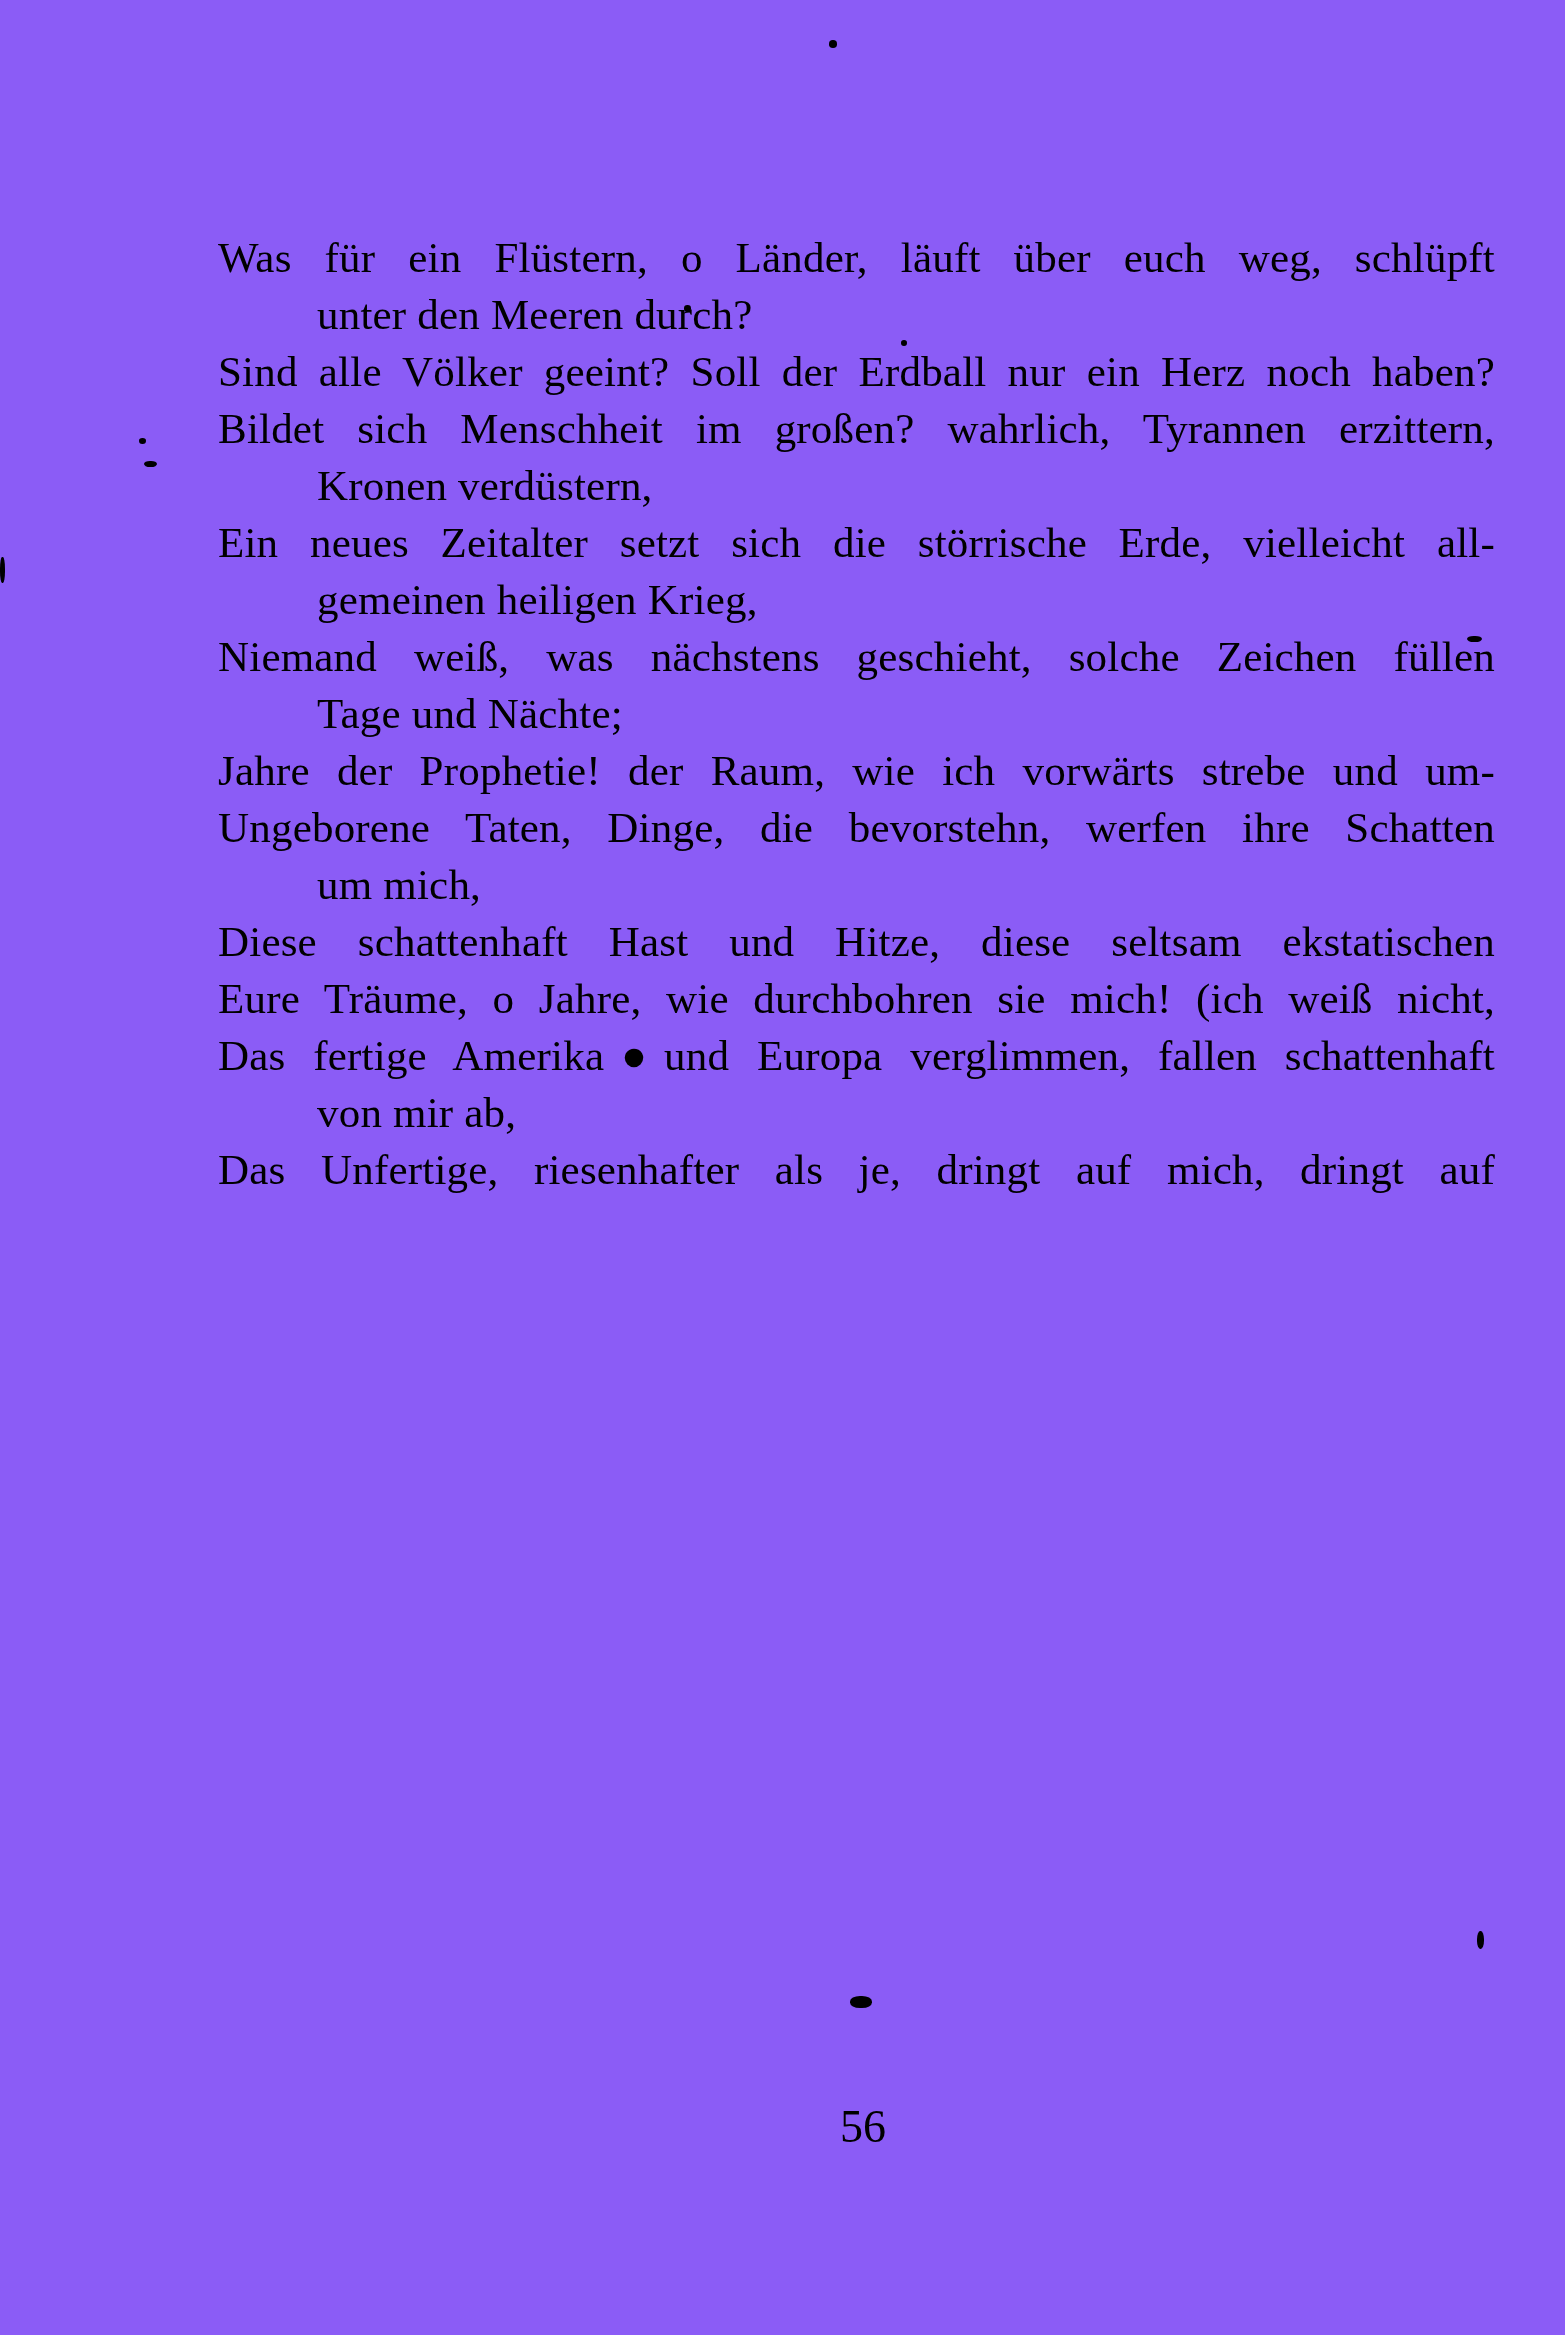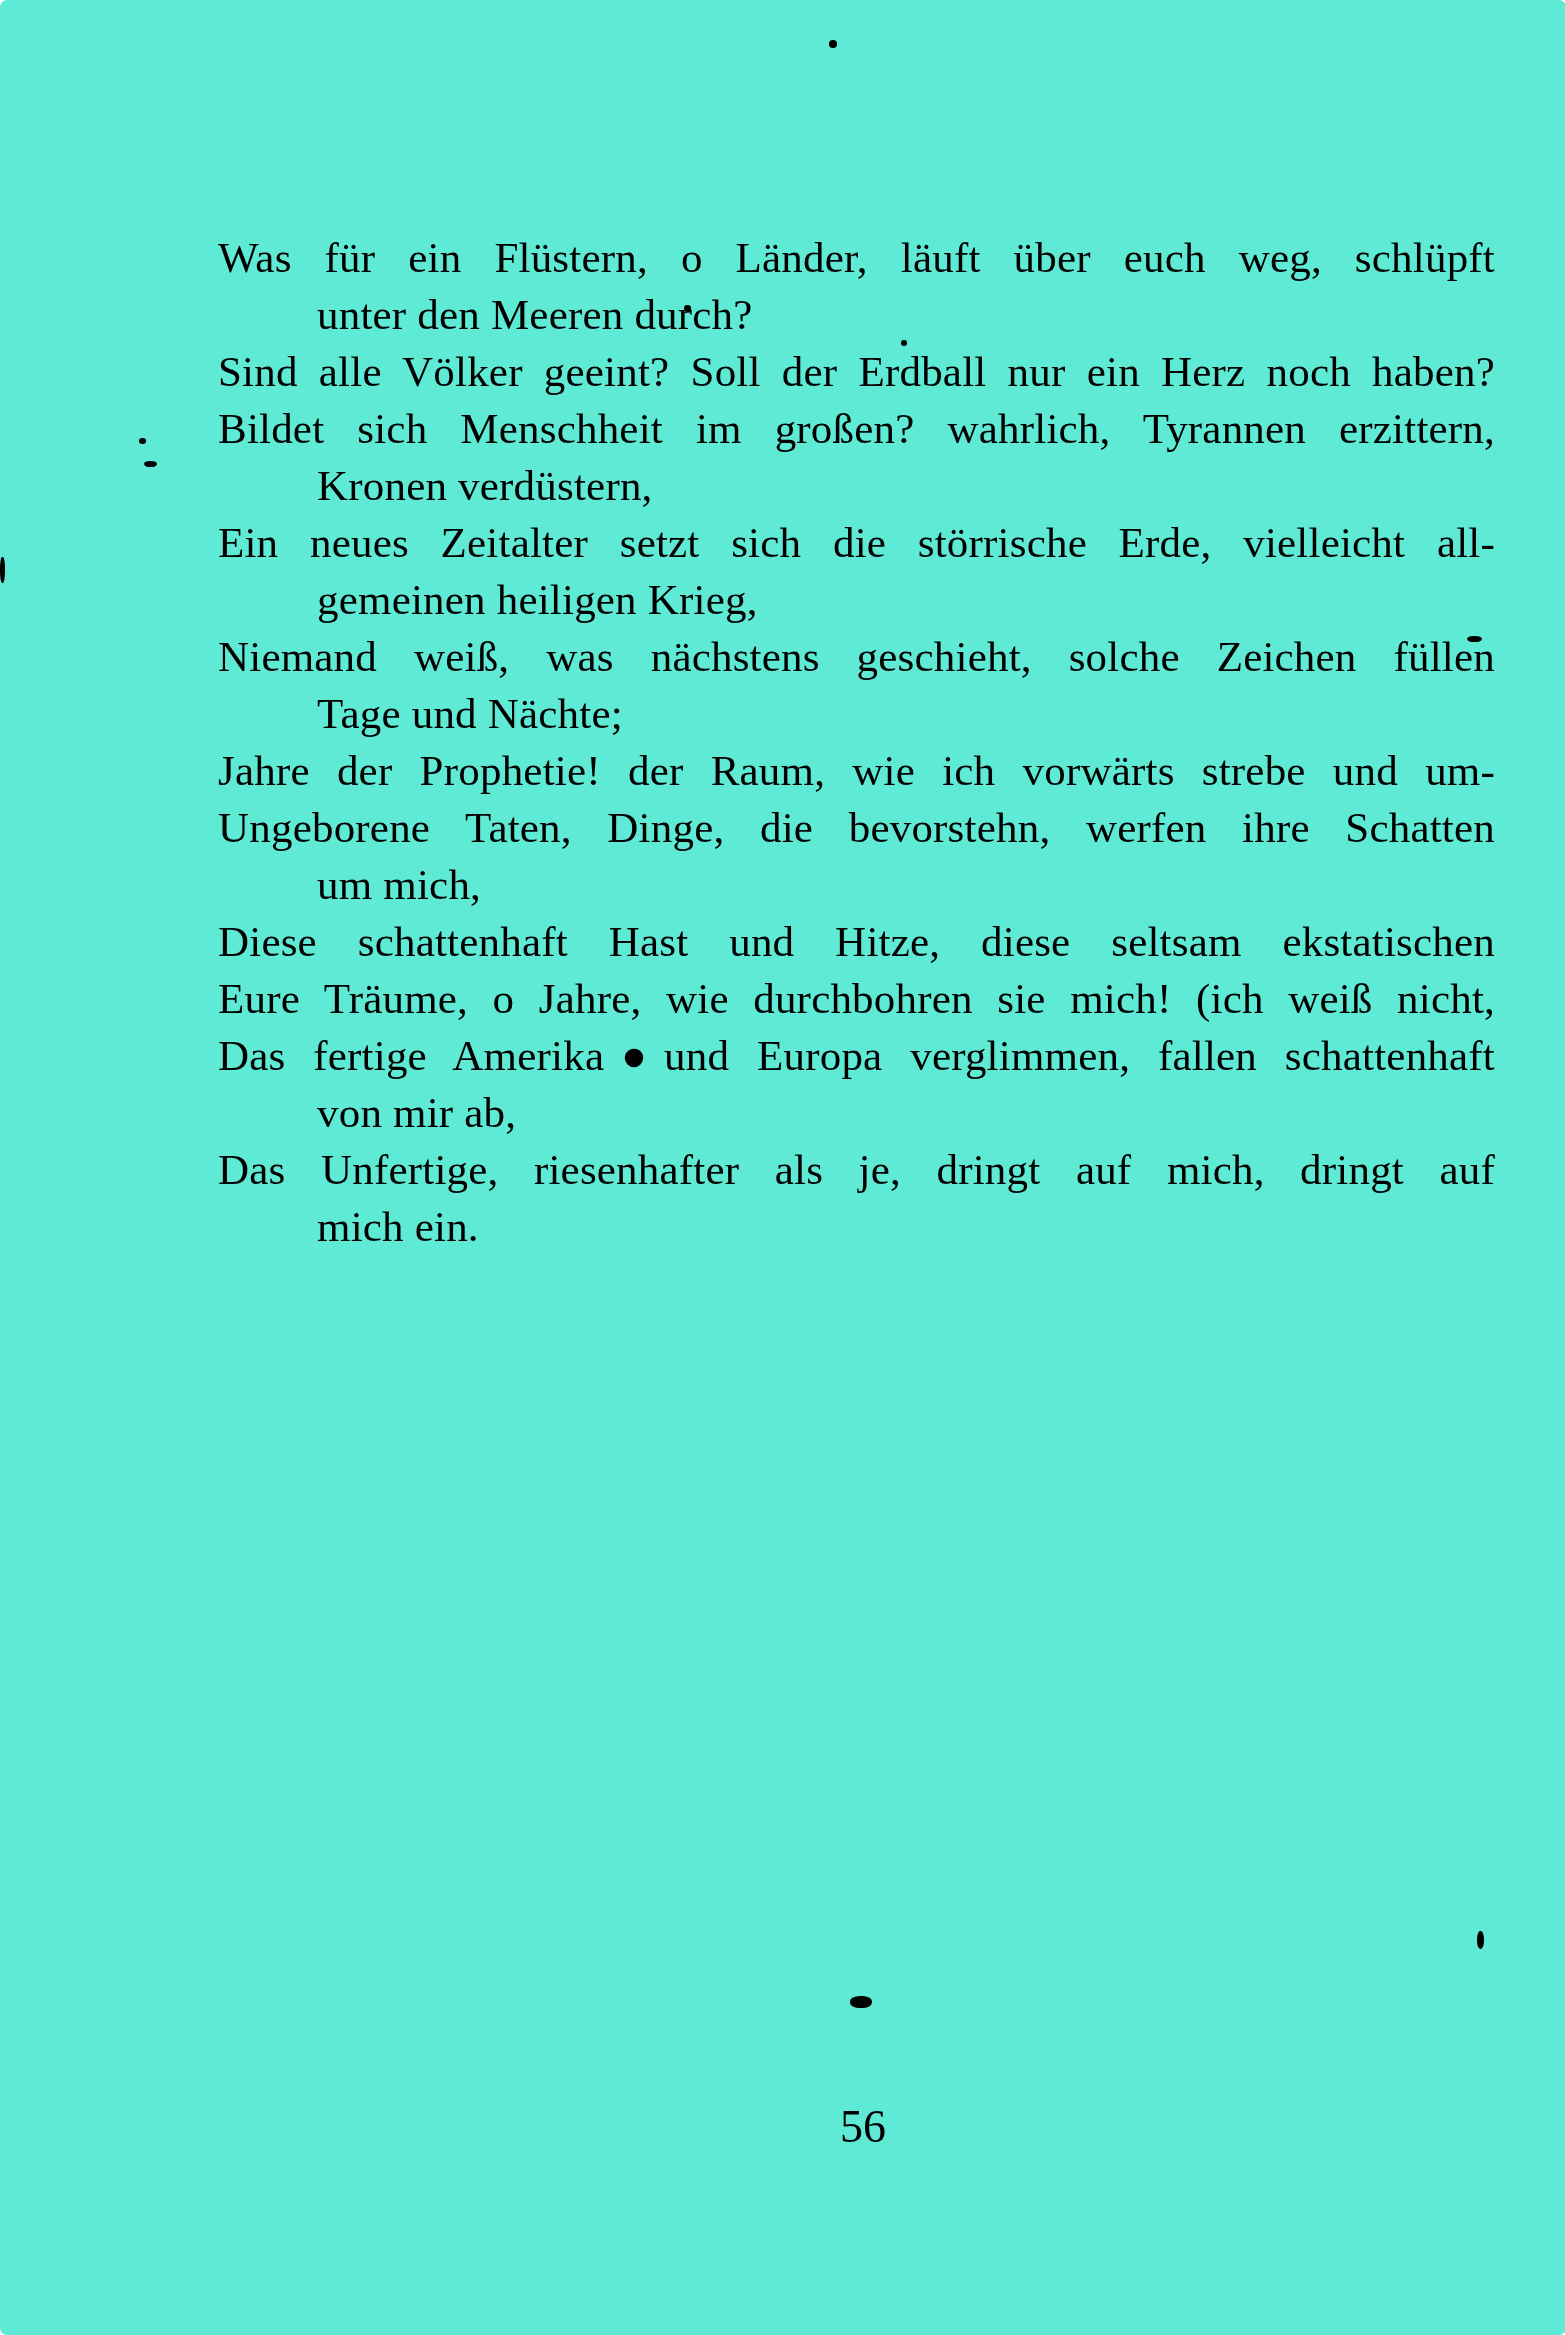--- a/index.html
+++ b/index.html
@@ -11,22 +11,21 @@
     width: 1566px;
     height: 2335px;
     position: relative;
     overflow: hidden;
     font-family: "Liberation Serif", "DejaVu Serif", serif;
     color: #000000;
   }
   .page {
     position: absolute;
     inset: 0;
-    background: #5eead4;
-    border-radius: 7px;
+    background: #8b5cf6;
   }
   .poem {
     position: absolute;
     left: 218px;
     top: 229px;
     width: 1277px;
     font-size: 43px;
     line-height: 57px;
     letter-spacing: 0.2px;
     color: #000000;
@@ -73,21 +72,20 @@
       <div class="line justify">Niemand weiß, was nächstens geschieht, solche Zeichen füllen</div>
       <div class="line indent">Tage und Nächte;</div>
       <div class="line justify">Jahre der Prophetie! der Raum, wie ich vorwärts strebe und um-</div>
       <div class="line justify">Ungeborene Taten, Dinge, die bevorstehn, werfen ihre Schatten</div>
       <div class="line indent">um mich,</div>
       <div class="line justify">Diese schattenhaft Hast und Hitze, diese seltsam ekstatischen</div>
       <div class="line justify">Eure Träume, o Jahre, wie durchbohren sie mich! (ich weiß nicht,</div>
       <div class="line justify">Das fertige Amerika●und Europa verglimmen, fallen schattenhaft</div>
       <div class="line indent">von mir ab,</div>
       <div class="line justify">Das Unfertige, riesenhafter als je, dringt auf mich, dringt auf</div>
-      <div class="line indent">mich ein.</div>
     </div>
   <div class="page-number">56</div>
 <div class="artifact" style="left: 829px; top: 40px; width: 8.3px; height: 8.3px;"></div>
     <div class="artifact" style="left: 684px; top: 305px; width: 7.3px; height: 7.3px;"></div>
     <div class="artifact" style="left: 901px; top: 340px; width: 6.4px; height: 6.4px;"></div>
     <div class="artifact" style="left: 139px; top: 438px; width: 7.3px; height: 6.4px;"></div>
     <div class="artifact" style="left: 144px; top: 461px; width: 13px; height: 6.4px;"></div>
     <div class="artifact" style="left: 0px; top: 557px; width: 4.6px; height: 26px;"></div>
     <div class="artifact" style="left: 1467px; top: 636px; width: 14.7px; height: 6.4px;"></div>
     <div class="artifact" style="left: 1477px; top: 1931px; width: 7.3px; height: 18.4px;"></div>

